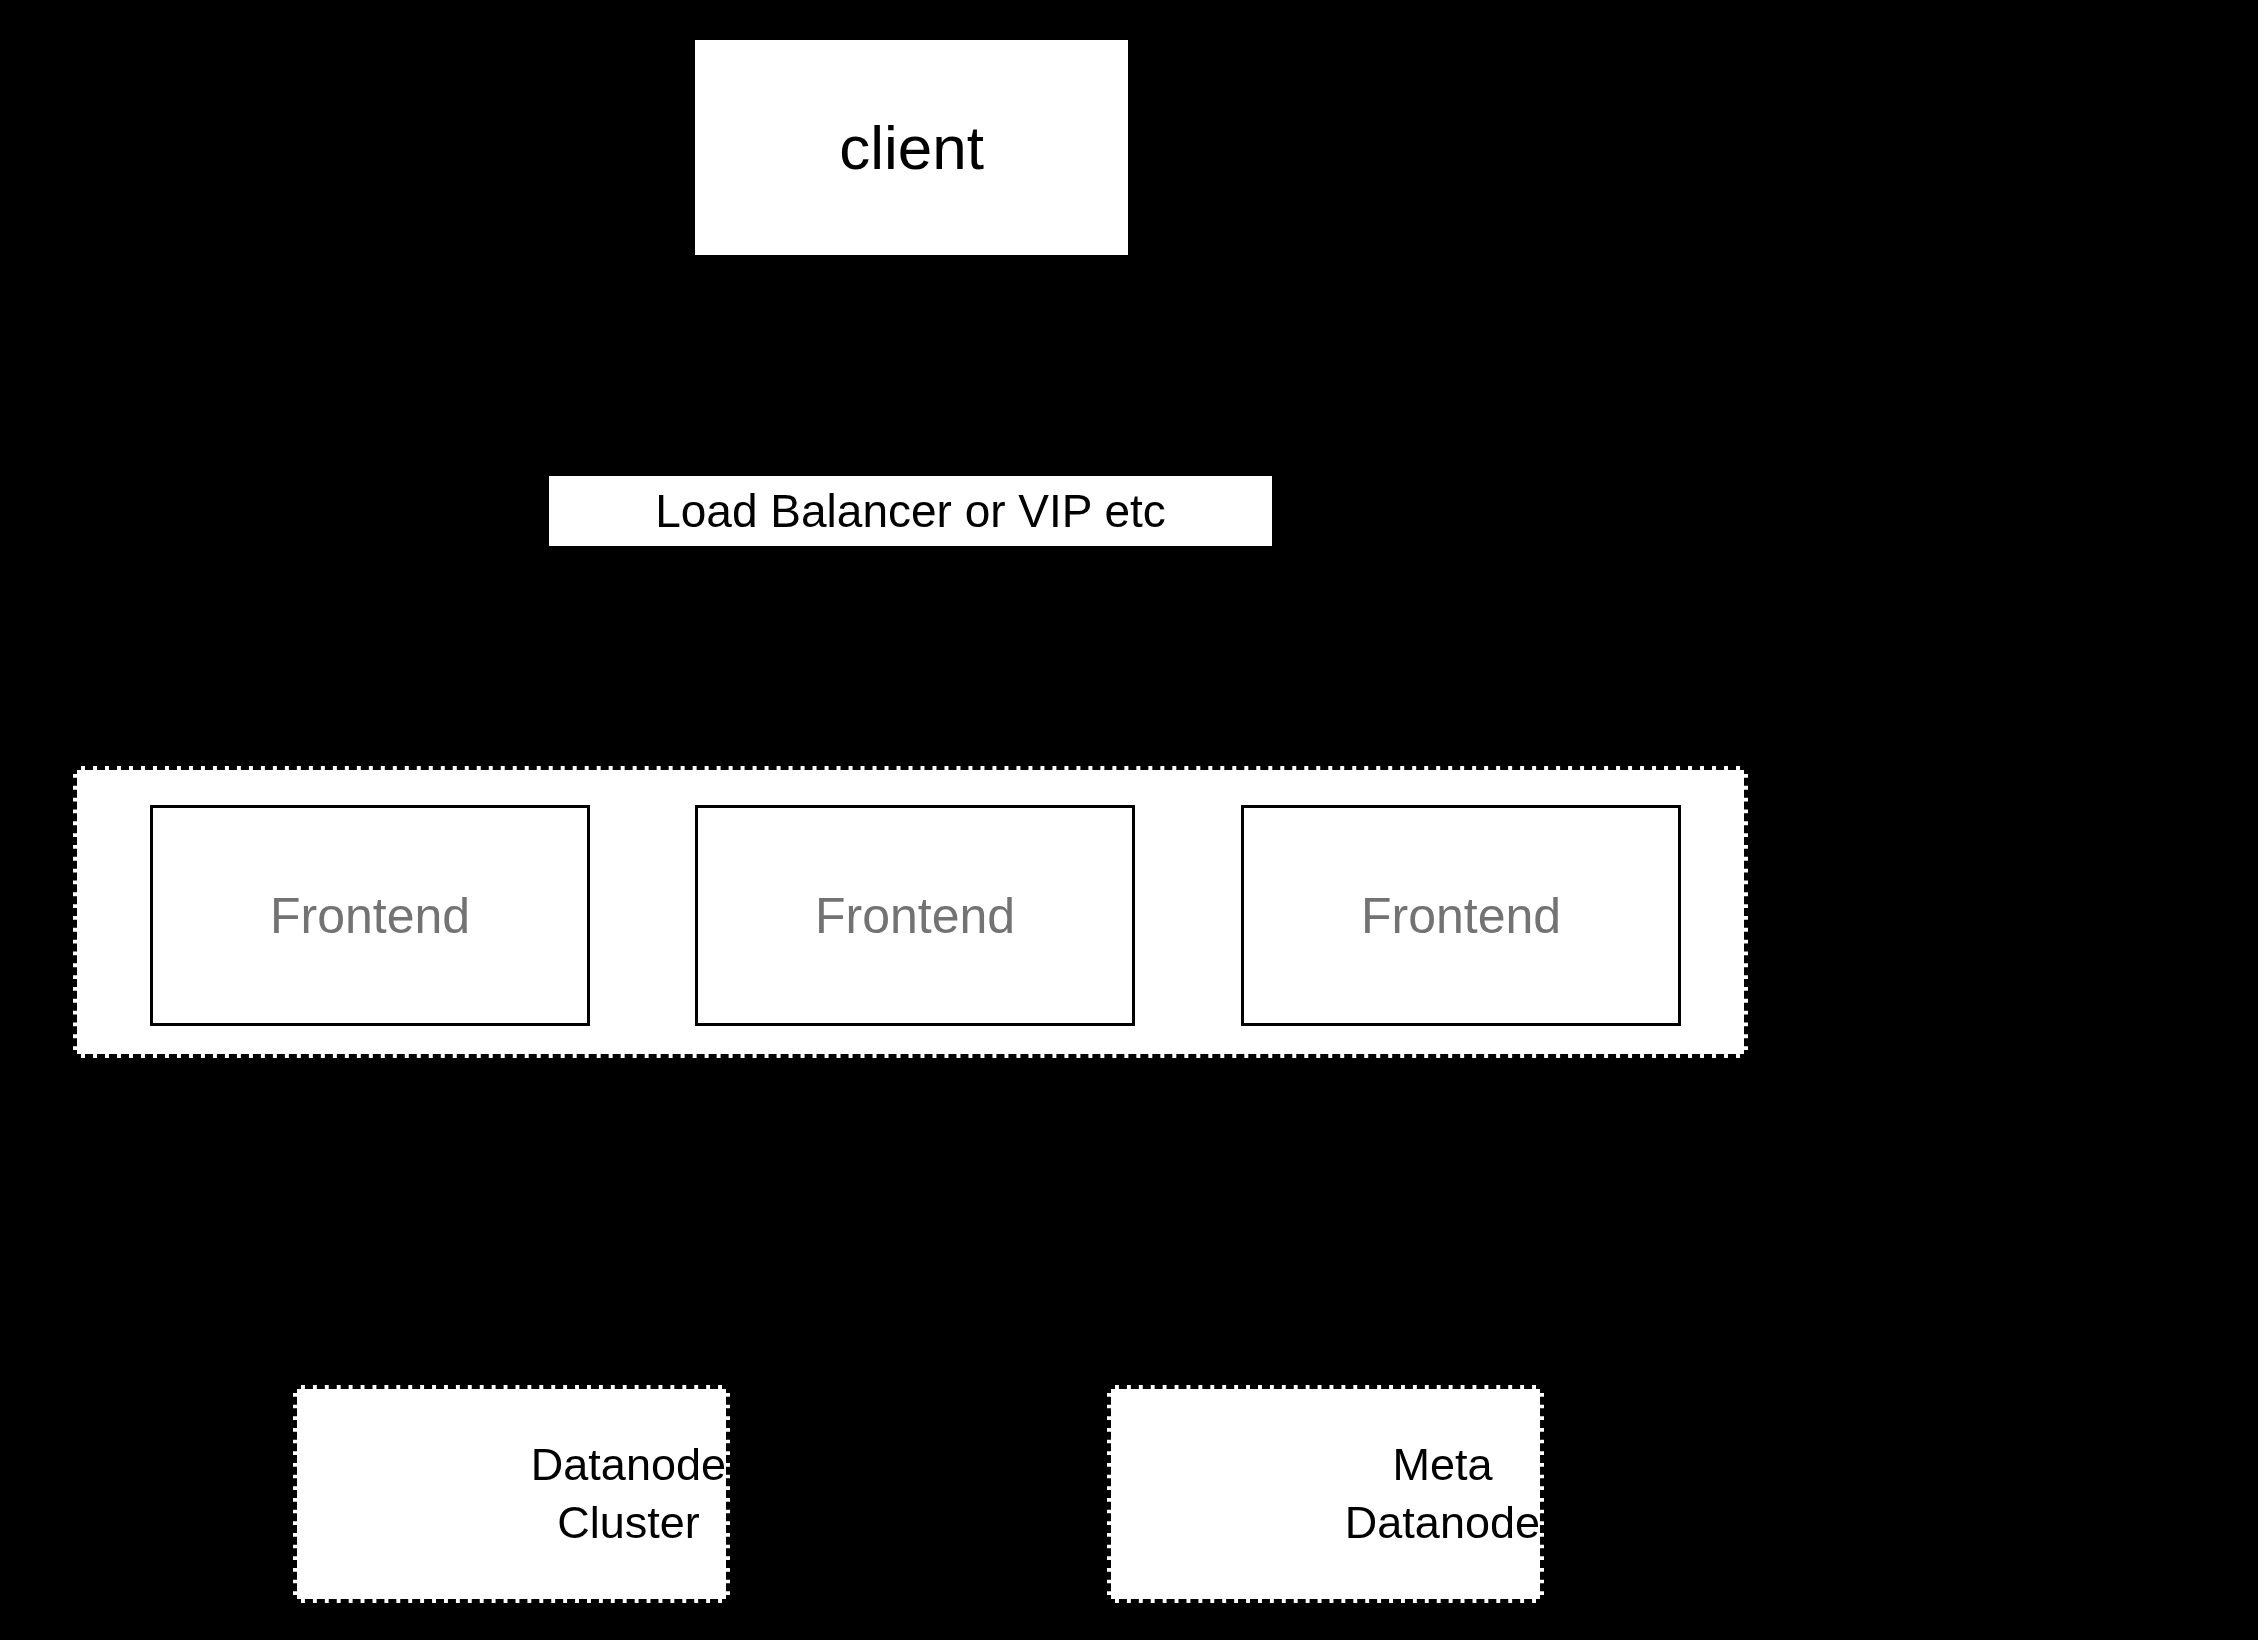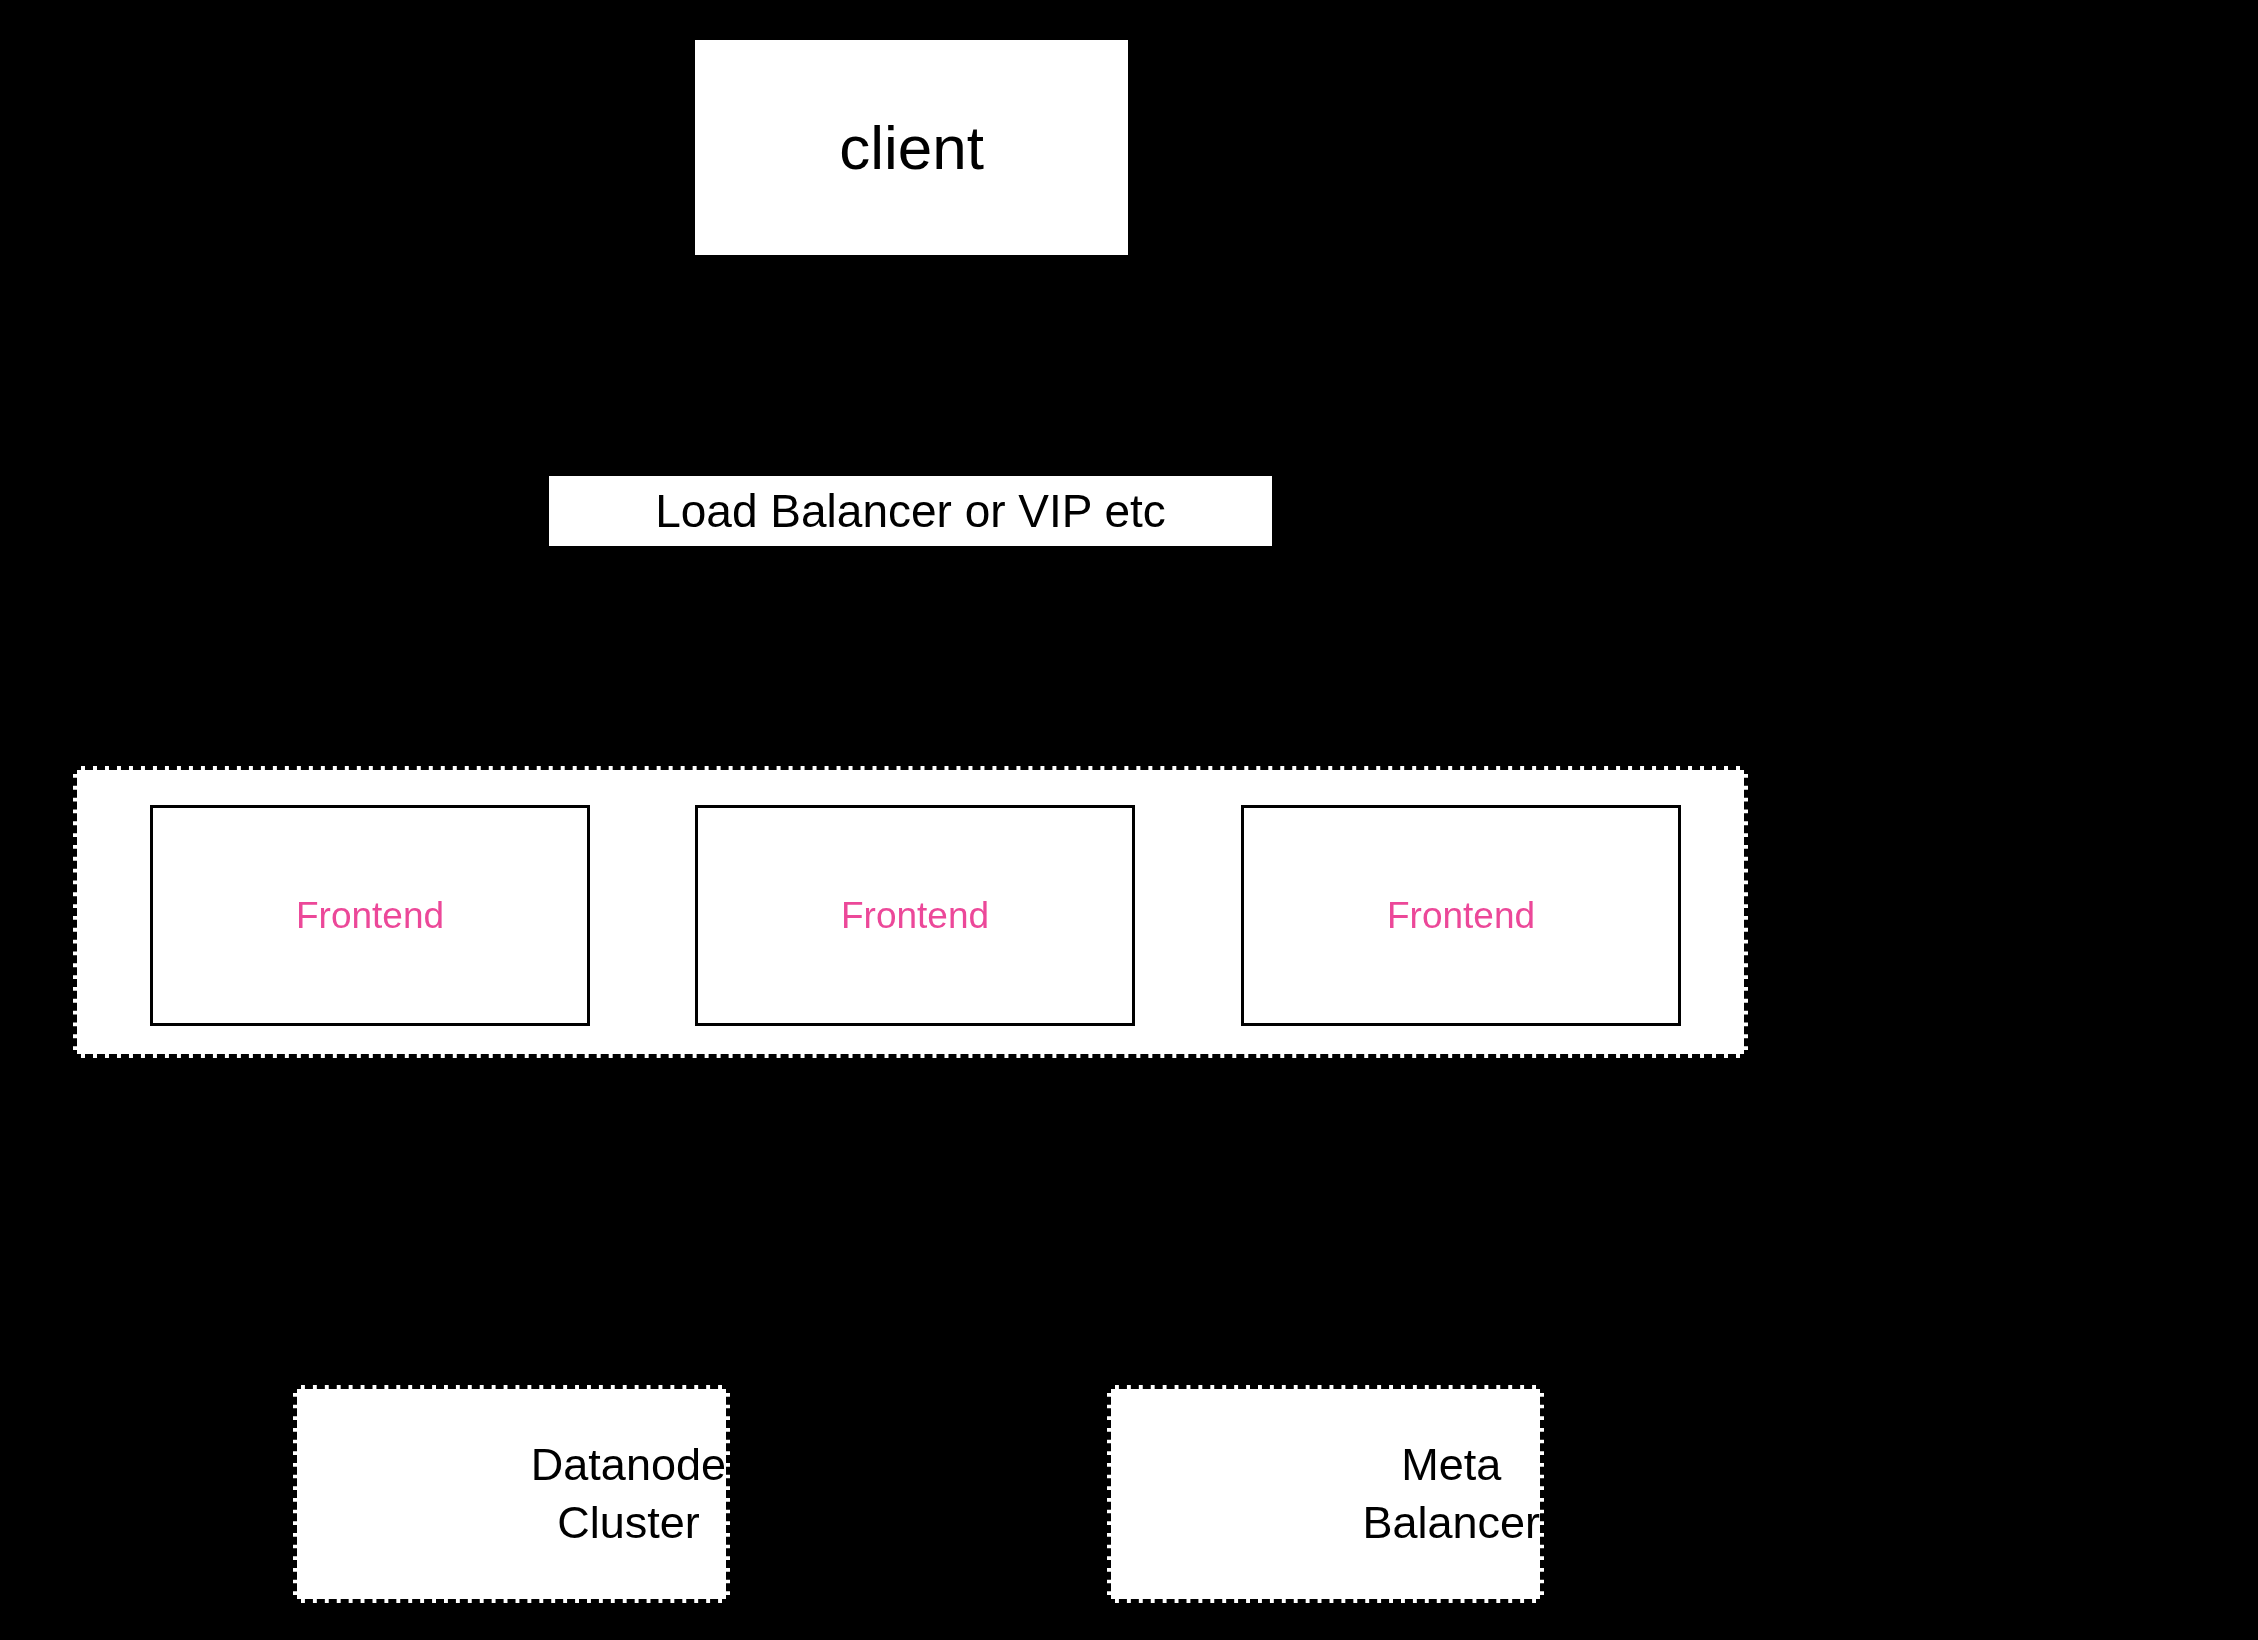--- a/index.html
+++ b/index.html
@@ -68,22 +68,22 @@
     position: absolute;
     top: 35px;
     width: 440px;
     height: 221px;
     background: #ffffff;
     border: 3.6px solid #000000;
     box-sizing: border-box;
     display: flex;
     align-items: center;
     justify-content: center;
-    font-size: 37px;
-    color: #ec4899;
+    font-size: 50px;
+    color: #737373;
   }
   #frontend-box-1 { left: 73px; }
   #frontend-box-2 { left: 618px; }
   #frontend-box-3 { left: 1164px; }
 
   
   .cluster-box {
     position: absolute;
     top: 1385px;
     width: 437px;
@@ -134,17 +134,17 @@
 
   </div>
 
   <div class="cluster-box" id="datanode-cluster-node">
     <span class="label">Datanode
 Cluster</span>
   </div>
 
   <div class="cluster-box" id="meta-cluster-node">
     <span class="label">Meta
-Balancer</span>
+Datanode</span>
   </div>
 
 </div>
 
 
 </body></html>

